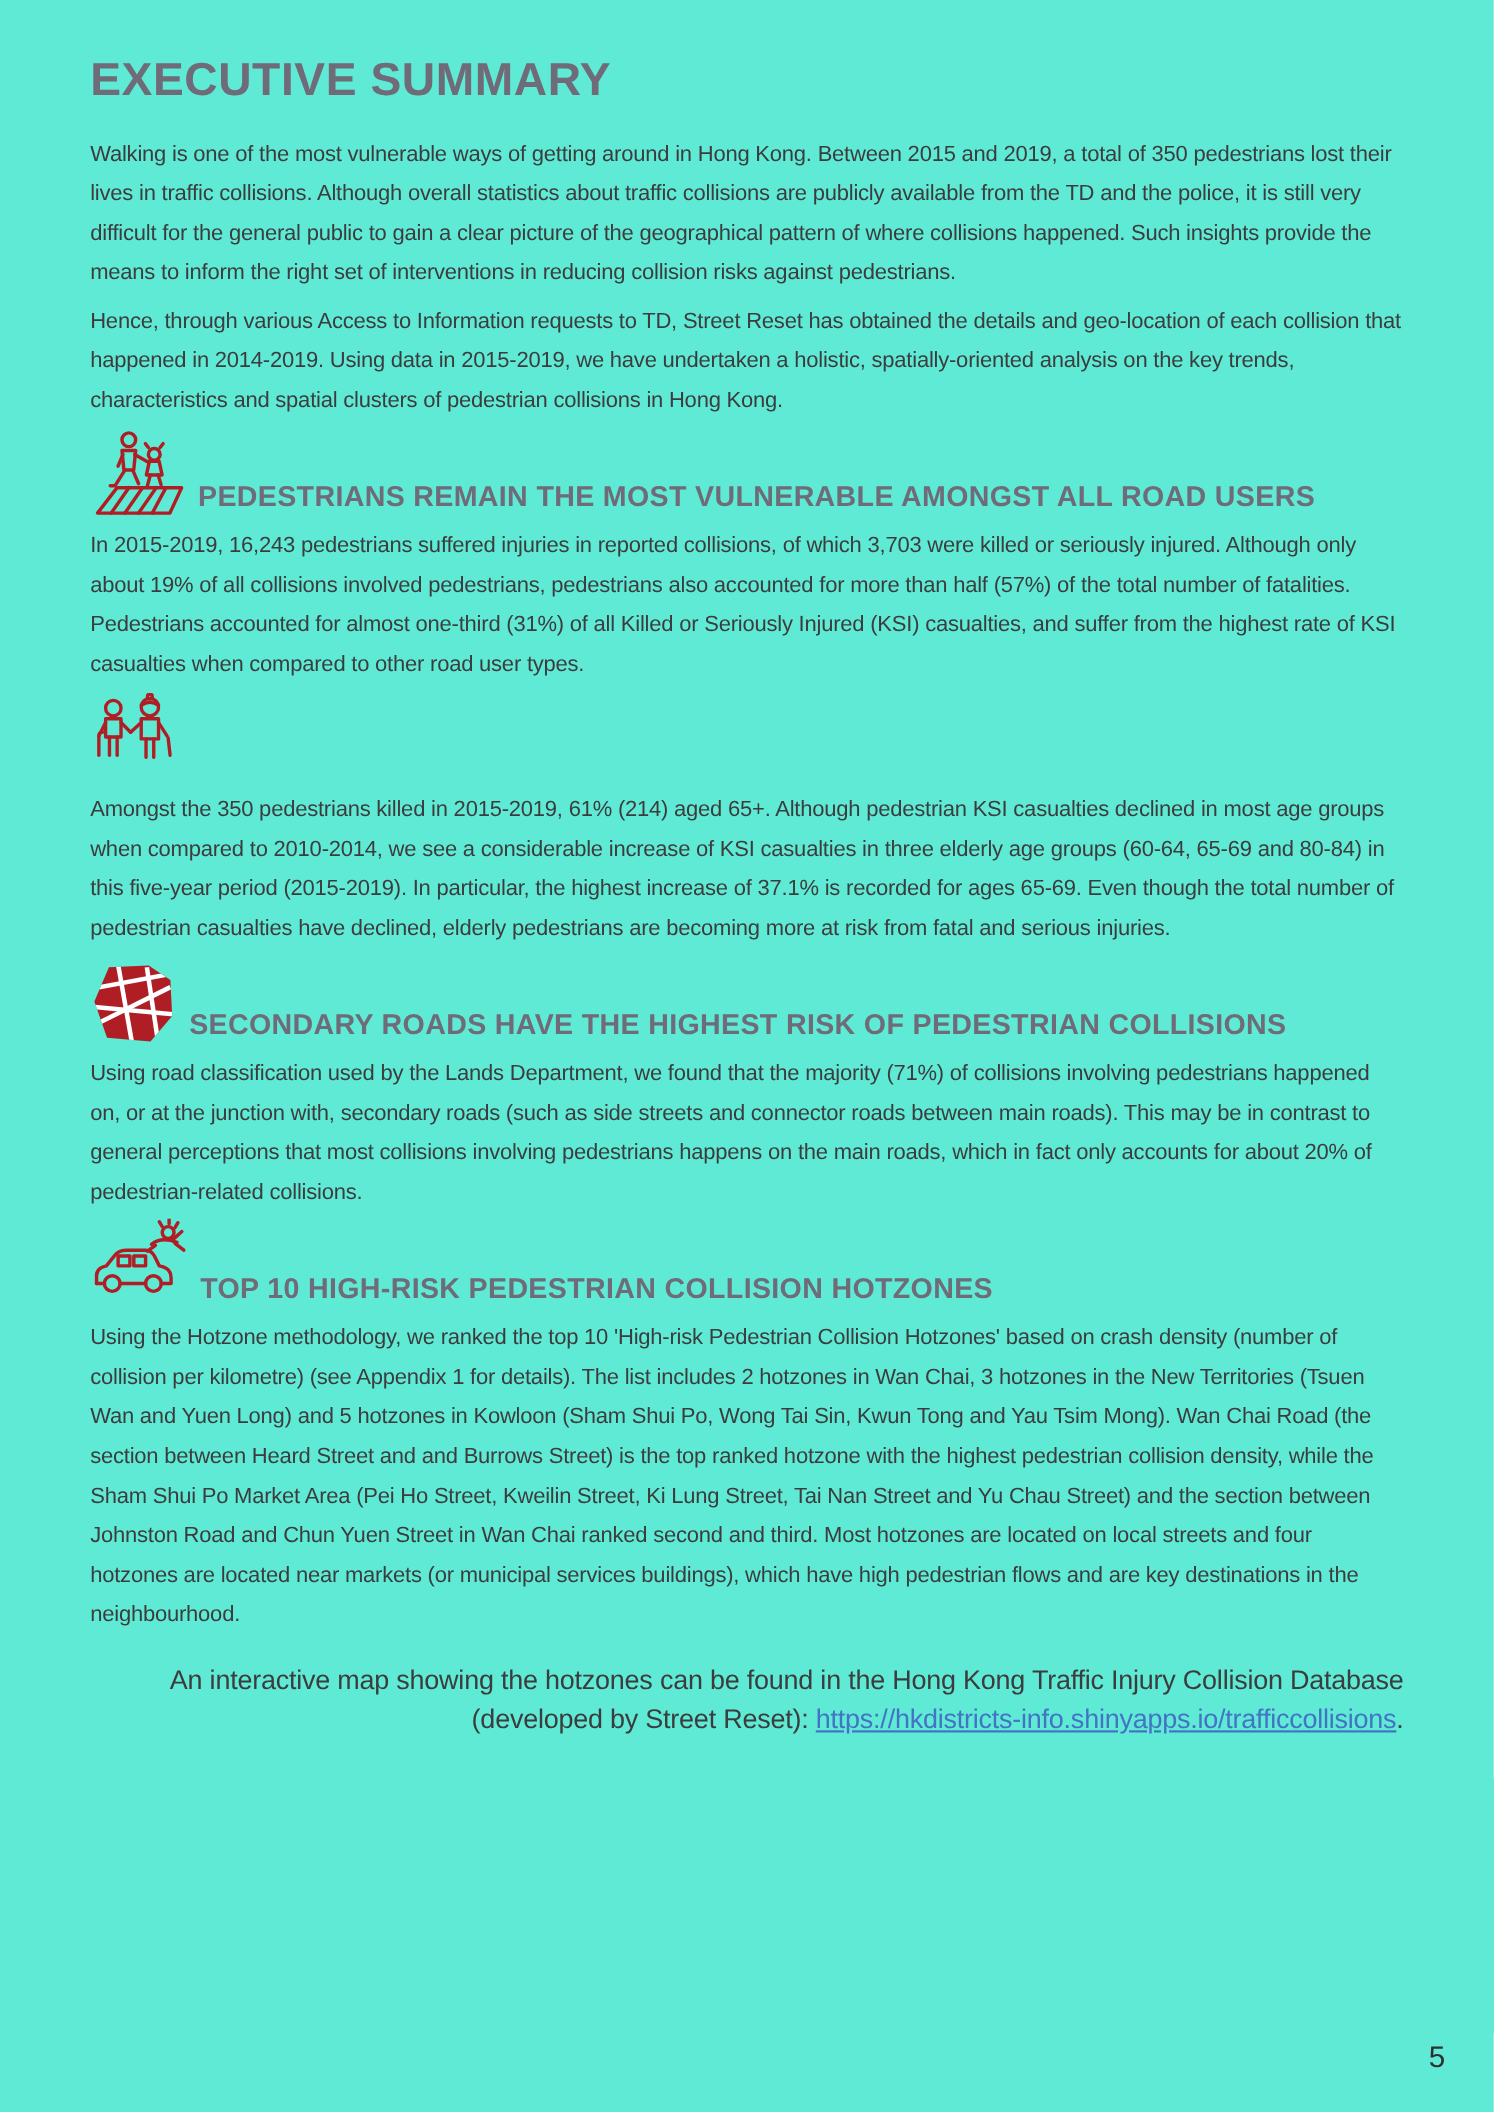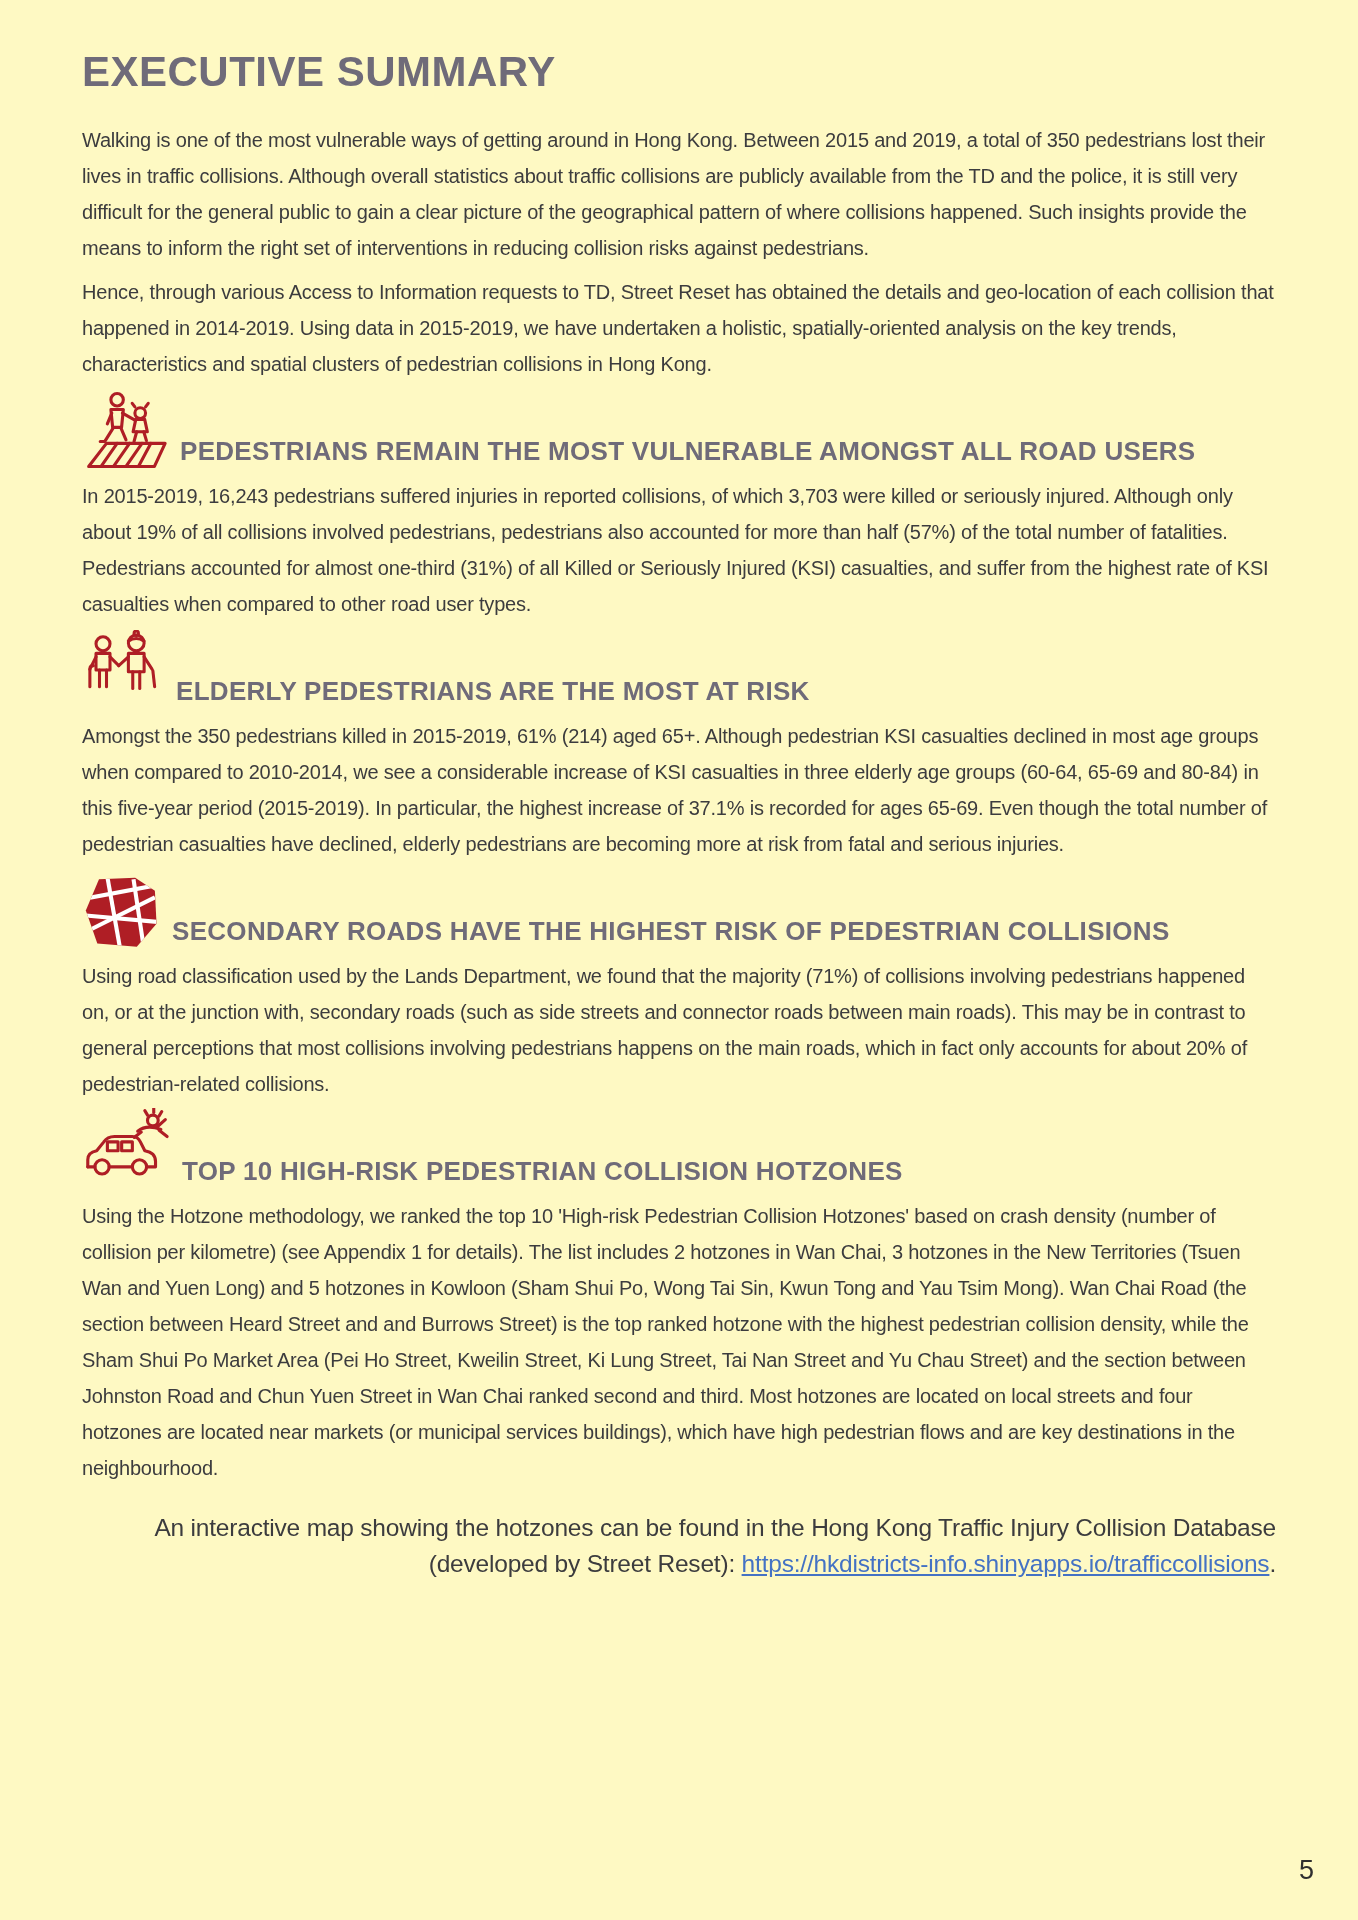--- a/index.html
+++ b/index.html
@@ -5,21 +5,21 @@
   :root{
     --accent-red:#AF1E25;
     --heading-color:#6F6B79;
     --body-color:#3C3C3E;
     --link-color:#4472C4;
   }
   html,body{margin:0;padding:0;background:#ffffff;overflow:hidden;}
   .page{
     position:relative;
     width:1358px;height:1920px;
-    background:#fef9c3;
+    background:#5eead4;
     box-sizing:border-box;
     padding:48px 82px 0 82px;
     font-family:"Liberation Sans","DejaVu Sans",sans-serif;
     color:var(--body-color);
   }
   h1.doc-title{
     margin:0 0 26px 0;
     font-size:42px;
     line-height:48px;
     font-weight:bold;
@@ -130,21 +130,20 @@
           <circle cx="62" cy="3" r="2.5"></circle>
           <path d="M53,12 Q62,6 71,12"></path>
           <path d="M53,26 L71,26 L71,47 L53,47 Z"></path>
           <path d="M53,30 L42,40"></path>
             <path d="M71,30 L80,44"></path>
           <path d="M81,46 L83,64"></path>
           <path d="M58,47 L58,66"></path>
             <path d="M66,47 L66,66"></path>
         </svg>
       </span>
-      <h2 class="sec-heading">ELDERLY PEDESTRIANS ARE THE MOST AT RISK</h2>
     </div>
     <p class="body-para">Amongst the 350 pedestrians killed in 2015-2019, 61% (214) aged 65+. Although pedestrian KSI casualties declined in most age groups when compared to 2010-2014, we see a considerable increase of KSI casualties in three elderly age groups (60-64, 65-69 and 80-84) in this five-year period (2015-2019). In particular, the highest increase of 37.1% is recorded for ages 65-69. Even though the total number of pedestrian casualties have declined, elderly pedestrians are becoming more at risk from fatal and serious injuries.</p>
   </section>
 
   <section>
     <div class="sec-head">
       <span class="sec-icon">
         <svg width="80" height="74" viewBox="0 0 96 90">
           <defs>
             <clipPath id="mapclip">

